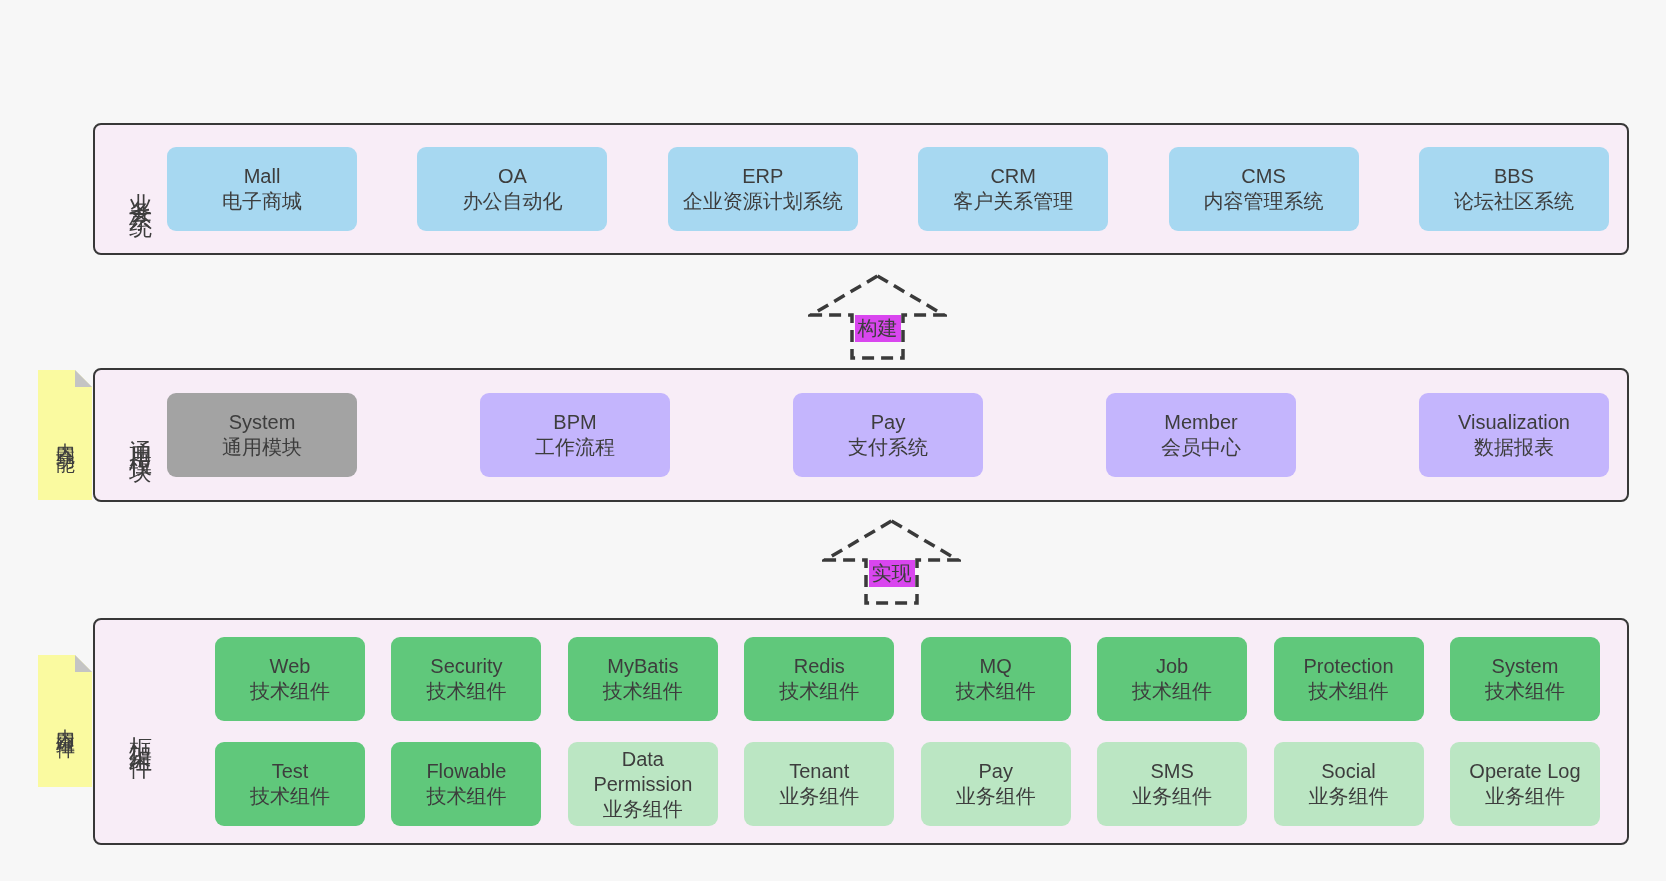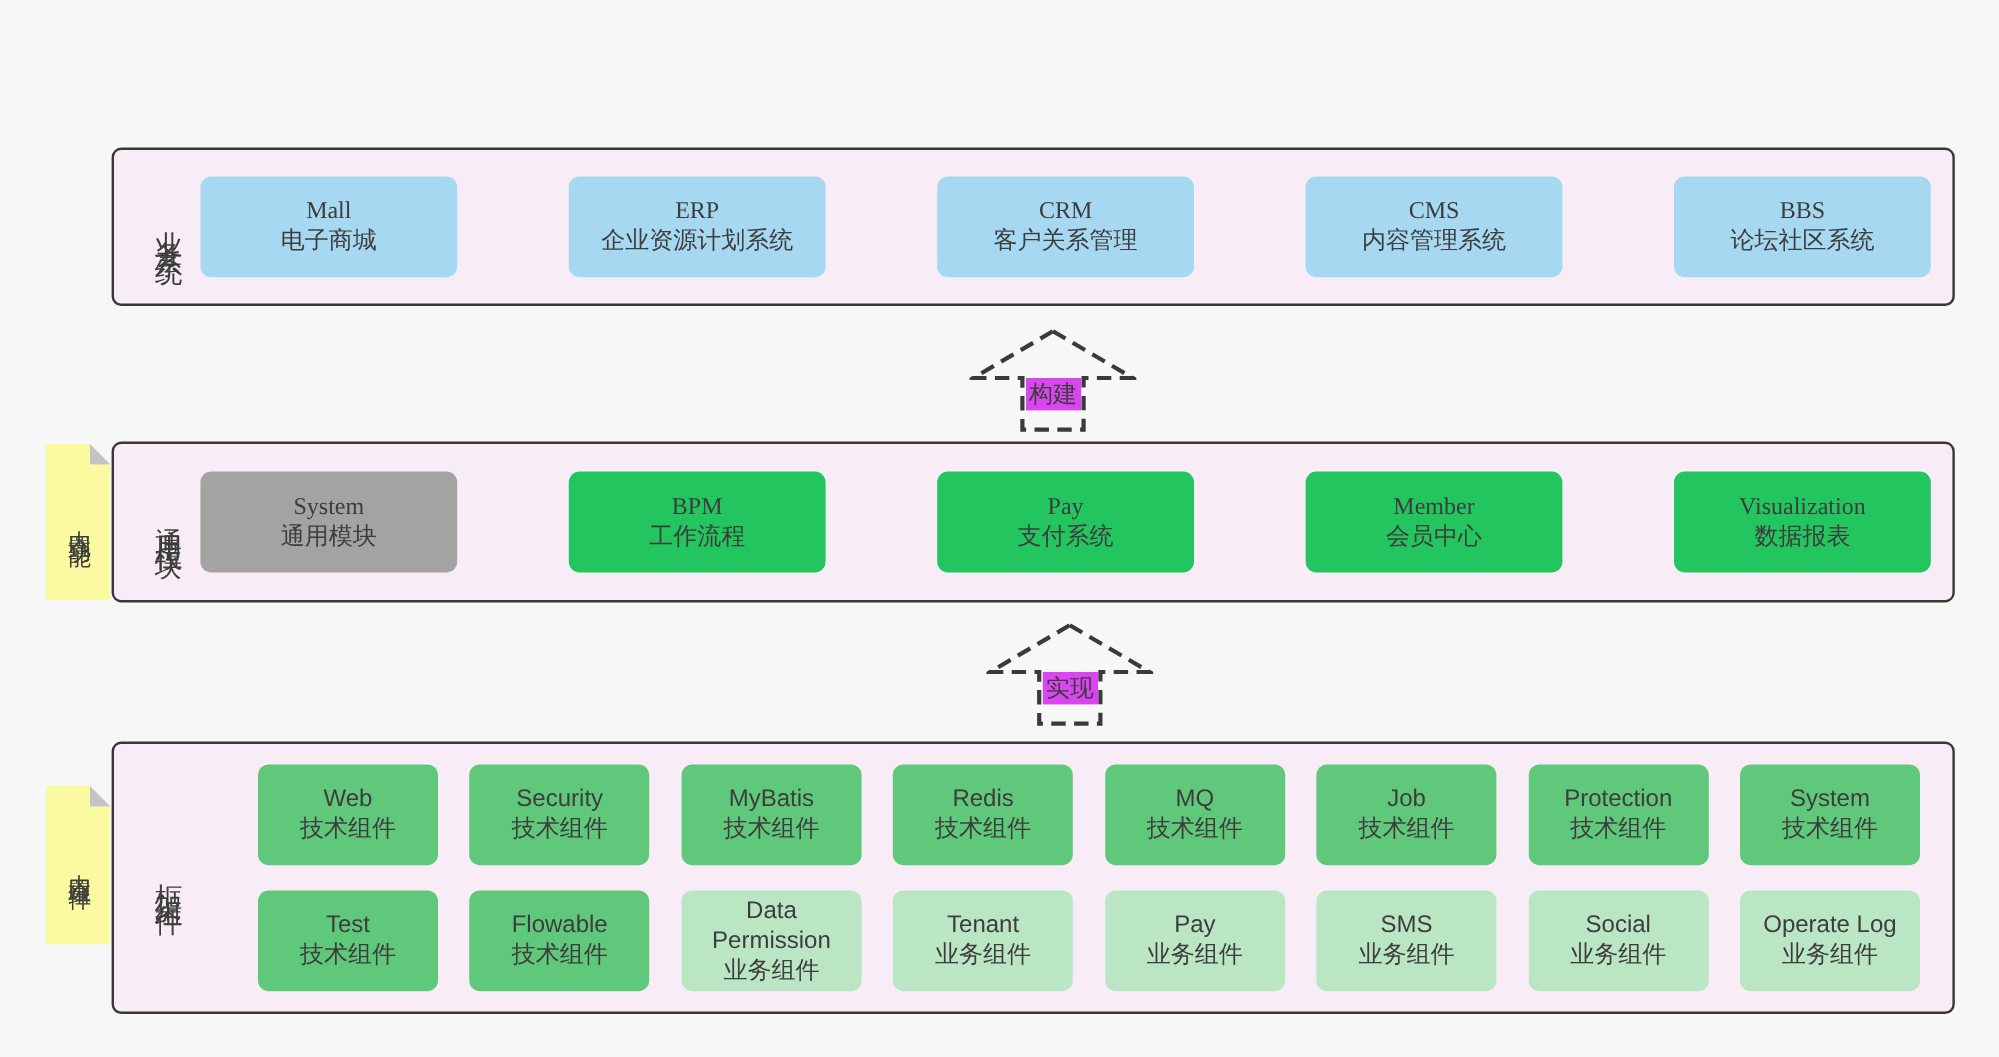--- a/index.html
+++ b/index.html
@@ -32,26 +32,26 @@
     flex:1;display:flex;flex-direction:column;gap:21px;
     margin-left:14px;margin-right:27px;
   }
   .row8{display:flex;justify-content:space-between;padding-left:48px;}
   
   .box{
     box-sizing:border-box;border-radius:9px;
     display:flex;flex-direction:column;align-items:center;justify-content:center;
     text-align:center;font-size:20px;line-height:25px;
   }
-  .row6 .box{width:214px;height:84px;font-family:Liberation Serif, serif;}
+  .row6 .box{width:190px;height:84px;}
   .row8 .box{width:150px;height:84px;}
   .box .bt,.box .bs{display:block;max-width:96%;}
   .blue {background:#a7d8f1;}
   .red  {background:#a3a3a3;}
-  .pink {background:#22c55e;}
+  .pink {background:#c4b5fd;}
   .gdark{background:#60c87b;}
   .glite{background:#bbe6c3;}
   
   .sticky{
     position:absolute;left:38px;width:54px;height:132px;
     background:#fafaa0;
     clip-path:polygon(0 0,calc(100% - 17px) 0,100% 17px,100% 100%,0 100%);
     display:flex;align-items:center;justify-content:center;
   }
   .sticky::after{
@@ -82,20 +82,24 @@
 <body>
 
 <div class="band" id="band-business">
   <div class="band-label">业务系统</div>
   <div class="row6">
     <div class="box blue">
       <span class="bt">Mall</span>
       <span class="bs">电子商城</span>
     </div>
     <div class="box blue">
+      <span class="bt">OA</span>
+      <span class="bs">办公自动化</span>
+    </div>
+    <div class="box blue">
       <span class="bt">ERP</span>
       <span class="bs">企业资源计划系统</span>
     </div>
     <div class="box blue">
       <span class="bt">CRM</span>
       <span class="bs">客户关系管理</span>
     </div>
     <div class="box blue">
       <span class="bt">CMS</span>
       <span class="bs">内容管理系统</span>

